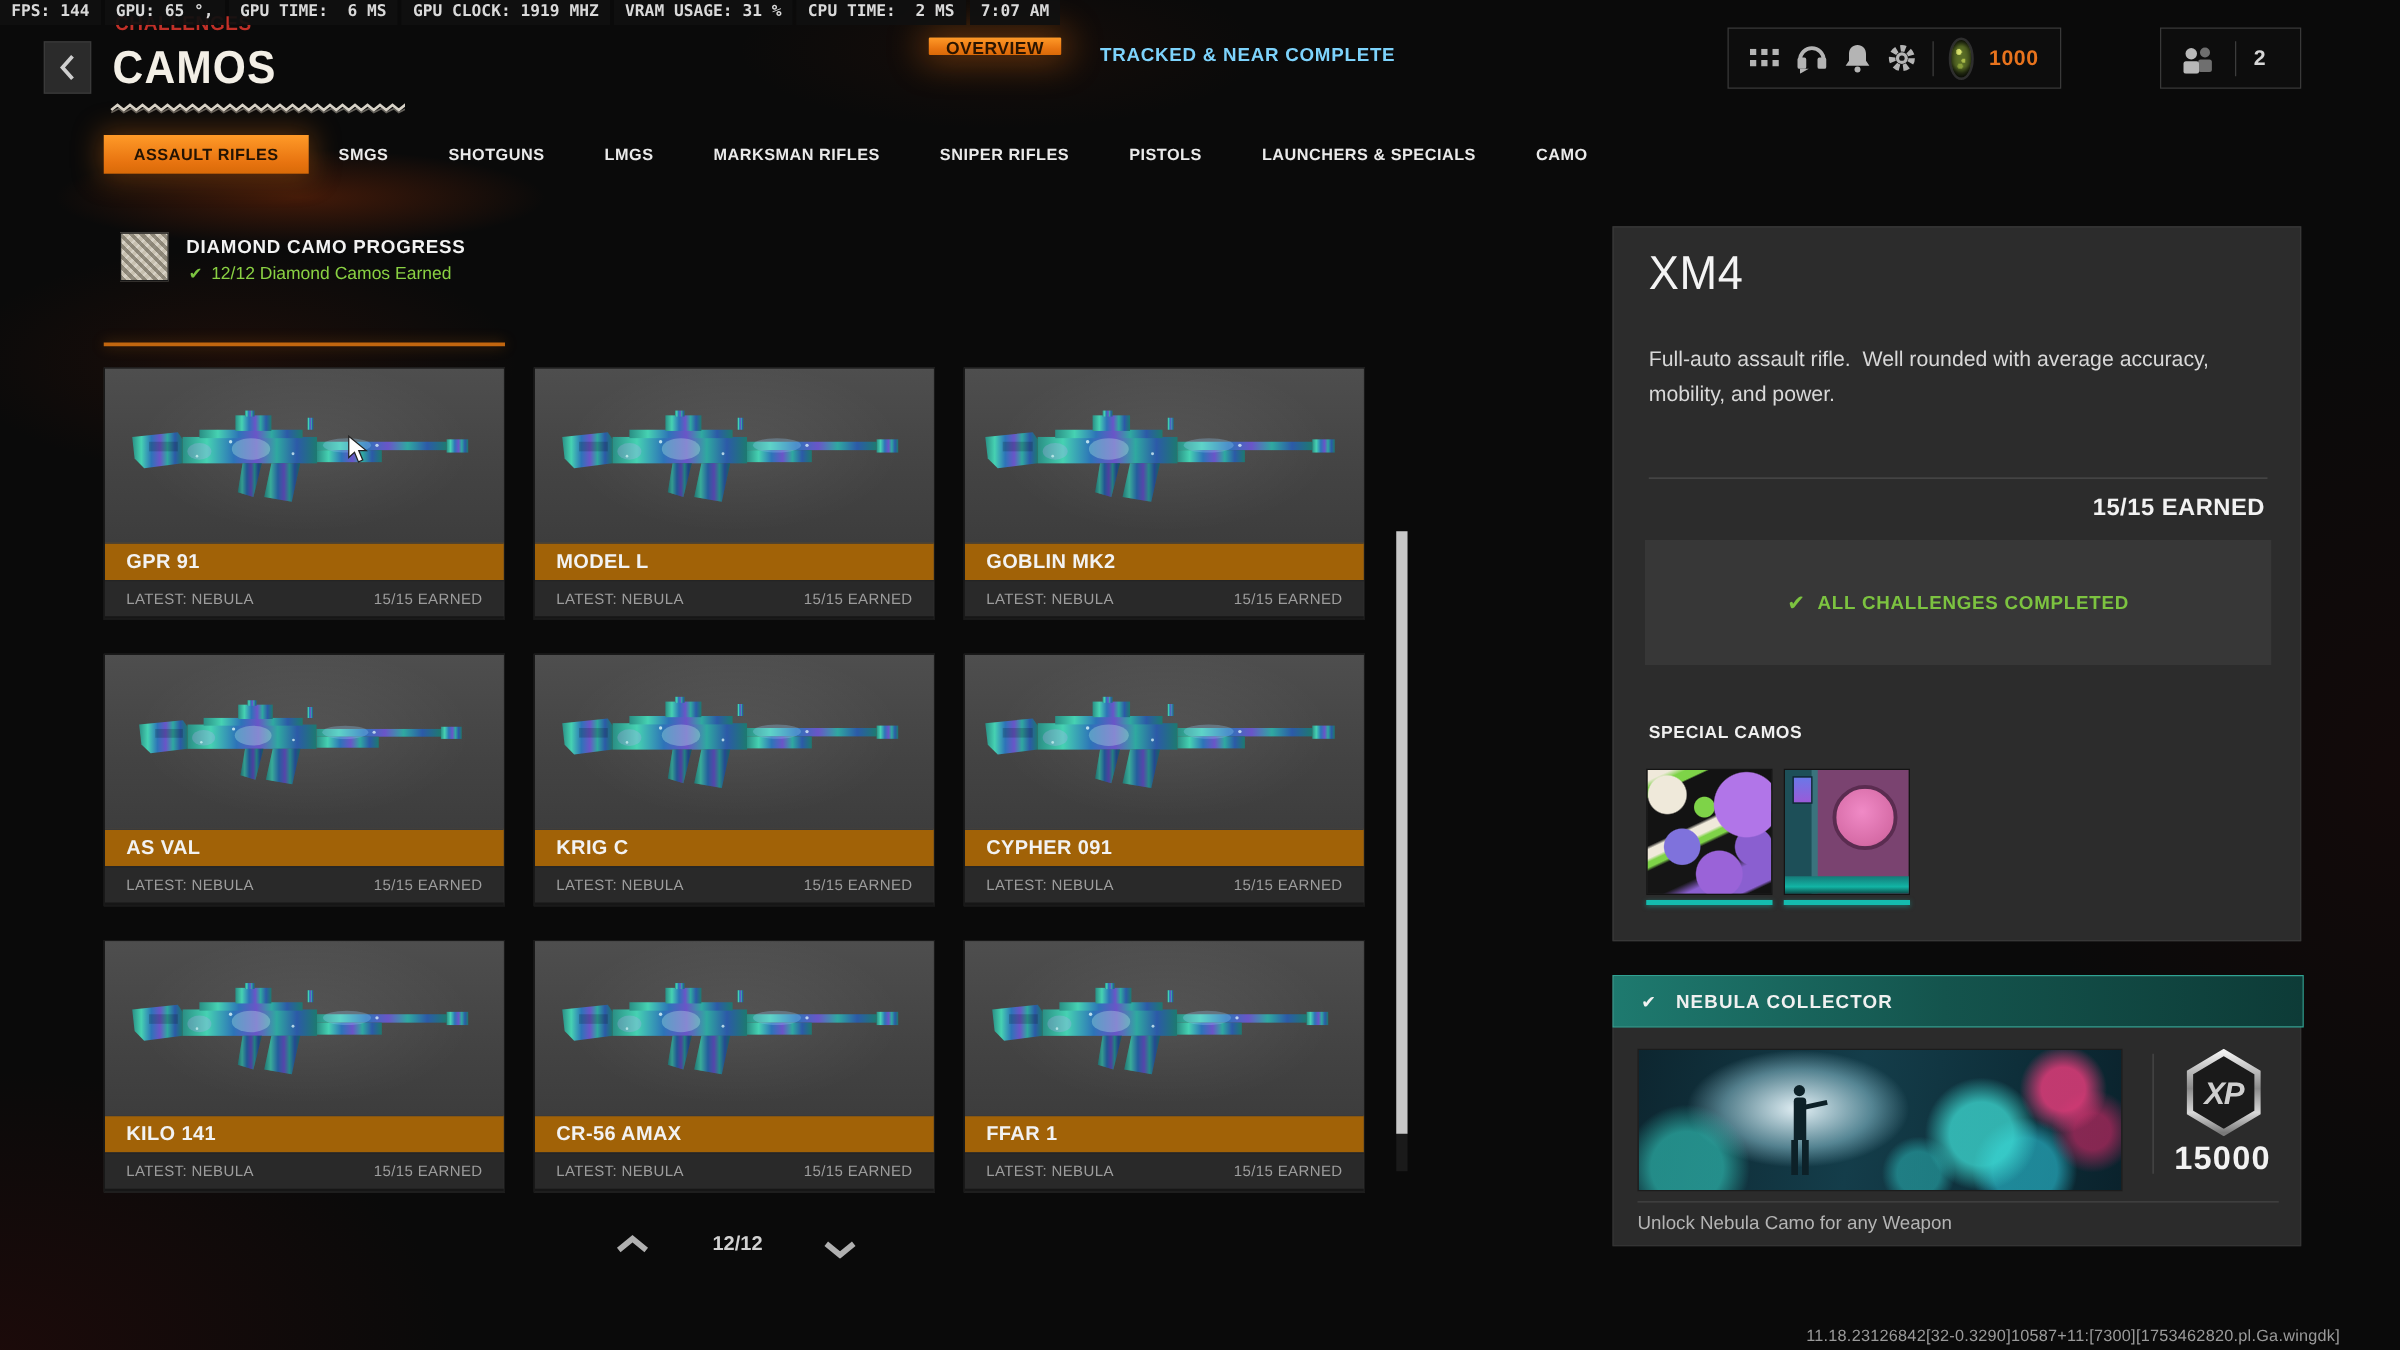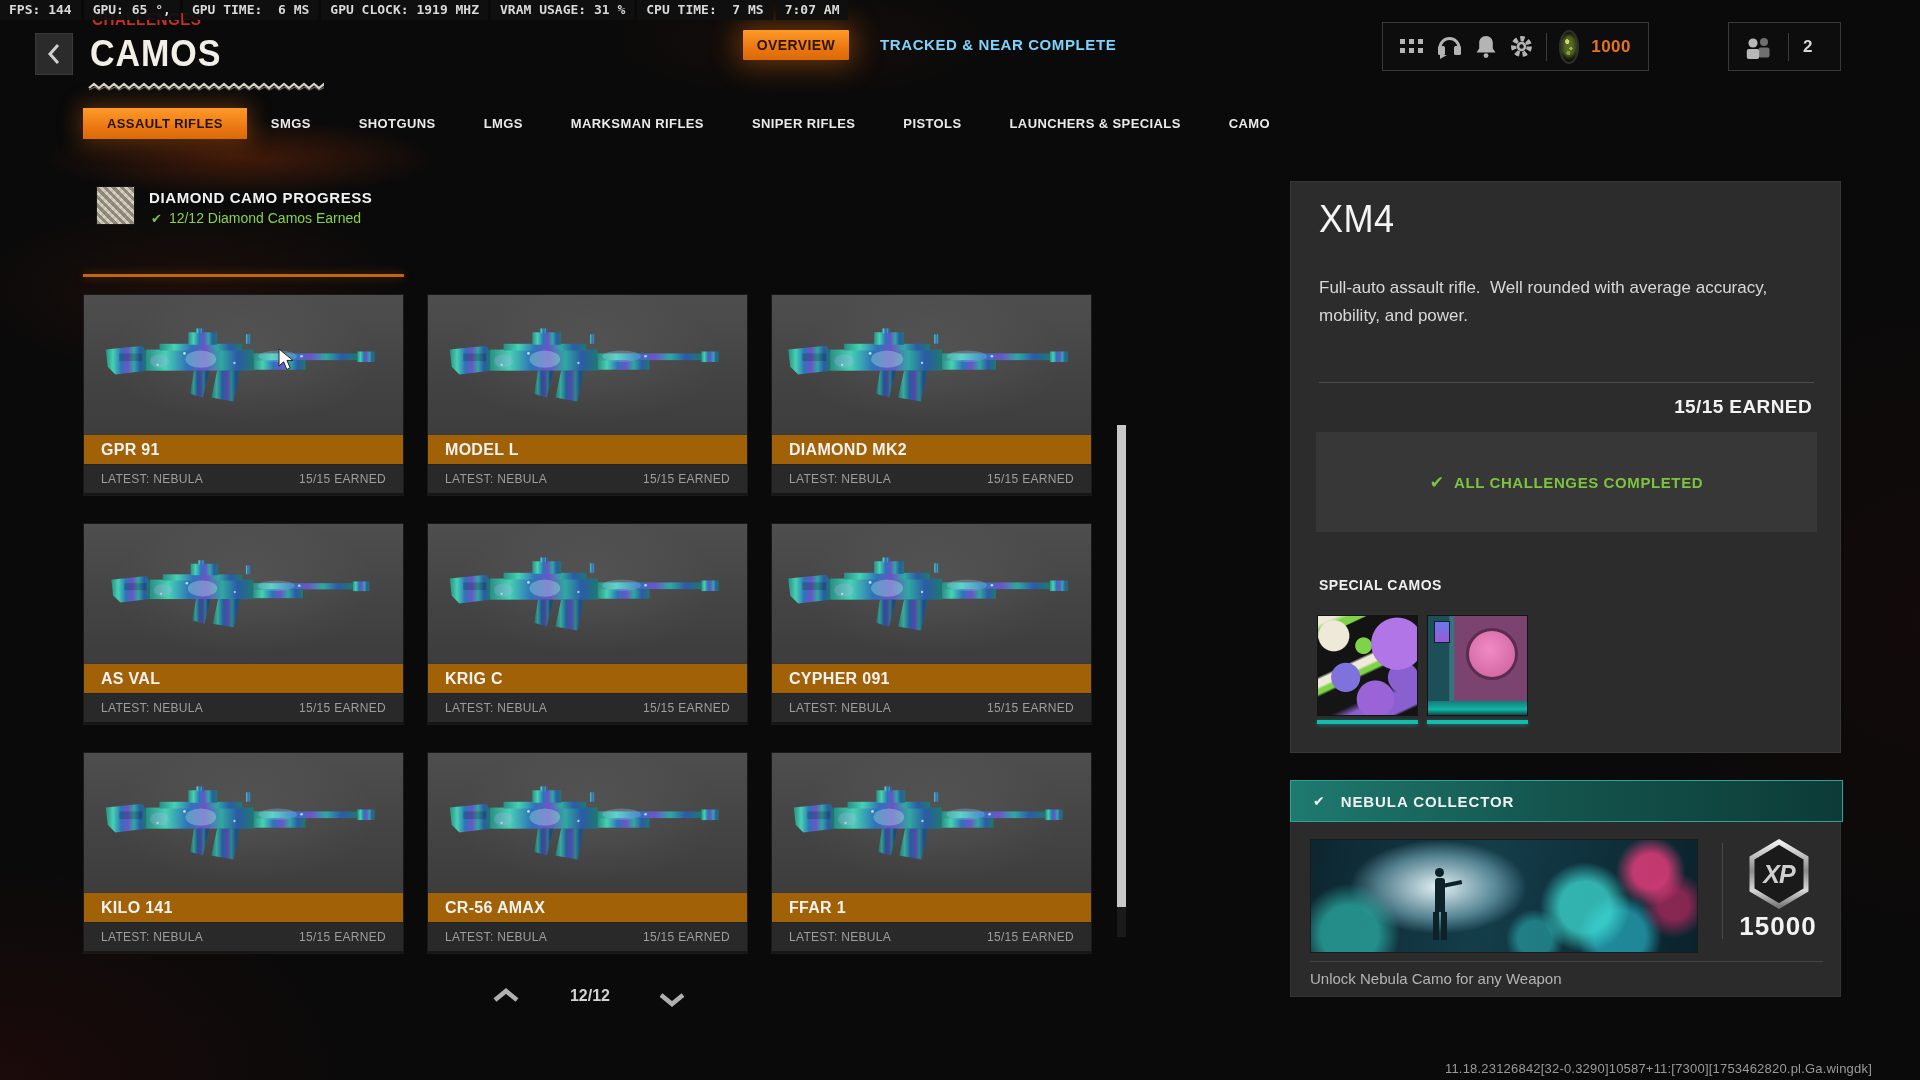--- a/index.html
+++ b/index.html
@@ -30,21 +30,21 @@
 
   
   .back-btn{ position:absolute; left:35px; top:33px; width:38px; height:42px; z-index:5;
     background:#2b2b2b; border:1px solid #3a3a3a; display:flex; align-items:center; justify-content:center; }
   .eyebrow{ position:absolute; left:92px; top:11px; z-index:2; color:#c23028; font-size:16px; font-weight:bold;
     letter-spacing:.5px; transform:scaleX(.95); transform-origin:left; }
   .page-title{ position:absolute; left:90px; top:33px; z-index:5; color:#f3efe6; font-size:37px; font-weight:800;
     letter-spacing:1px; transform:scaleX(.92); transform-origin:left; }
   .squiggle{ position:absolute; left:88px; top:82px; z-index:5; }
 
-  .overview-btn{ position:absolute; left:743px; top:30px; width:106px; height:30px; z-index:5;
+  .overview-btn{ position:absolute; left:743px; top:30px; width:106px; height:14px; z-index:5;
     background:linear-gradient(180deg,#ff9a28,#e87410 65%,#d96a08);
     box-shadow:0 0 28px 5px rgba(240,118,14,.40);
     border:none; border-radius:1px; color:#2b1500; font-weight:bold; font-size:14px; letter-spacing:.4px;
     font-family:"Liberation Sans", sans-serif; }
   .tracked-label{ position:absolute; left:880px; top:30px; height:30px; line-height:30px; z-index:5;
     color:#7dd3fc; font-size:15px; font-weight:bold; letter-spacing:.6px; }
 
   .hud-box{ position:absolute; top:22px; height:49px; z-index:5; border:1px solid #393939;
     background:rgba(16,16,16,.55); display:flex; align-items:center; gap:12px; }
   .hud-box.box1{ left:1382px; width:267px; padding:0 17px; }
@@ -228,21 +228,21 @@
     </g>
   </defs>
 </svg>
 
 <div class="perf-bar" id="perf-bar">
     <span class="perf-chip">FPS: 144</span>
     <span class="perf-chip">GPU: 65 °,</span>
     <span class="perf-chip">GPU TIME:  6 MS</span>
     <span class="perf-chip">GPU CLOCK: 1919 MHZ</span>
     <span class="perf-chip">VRAM USAGE: 31 %</span>
-    <span class="perf-chip">CPU TIME:  7 MS</span>
+    <span class="perf-chip">CPU TIME:  2 MS</span>
     <span class="perf-chip">7:07 AM</span>
   </div>
 
 <div class="back-btn">
   <svg width="14" height="22" viewBox="0 0 14 22">
     <polyline points="11,2 3,11 11,20" fill="none" stroke="#cfcfcf" stroke-width="3"></polyline>
   </svg>
 </div>
 <div class="eyebrow">CHALLENGES</div>
 <div class="page-title">CAMOS</div>
@@ -350,21 +350,21 @@
         <span>LATEST: NEBULA</span>
         <span>15/15 EARNED</span>
       </div>
     </div>
     <div class="weapon-card">
       <div class="card-img">
         <svg class="rifle" viewBox="0 0 300 100">
           <use href="#rifleShape"></use>
         </svg>
       </div>
-      <div class="card-name-row">DIAMOND MK2</div>
+      <div class="card-name-row">GOBLIN MK2</div>
       <div class="card-sub-row">
         <span>LATEST: NEBULA</span>
         <span>15/15 EARNED</span>
       </div>
     </div>
     <div class="weapon-card">
       <div class="card-img">
         <svg class="rifle" viewBox="0 0 300 100">
           <use href="#rifleShape"></use>
         </svg>

